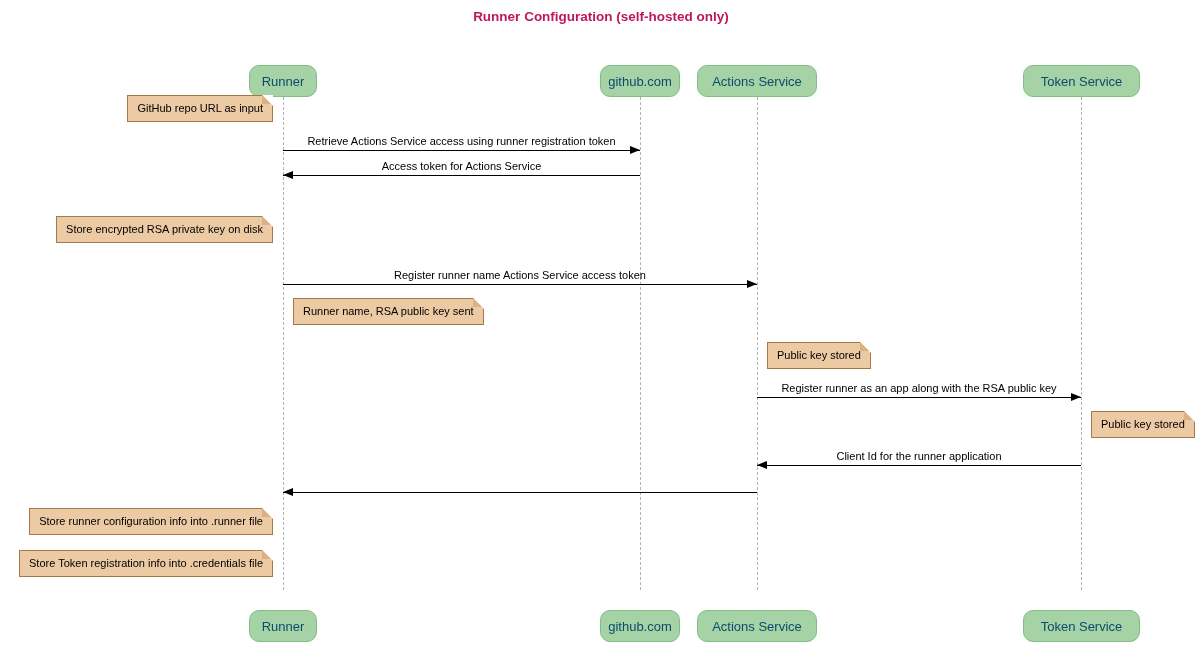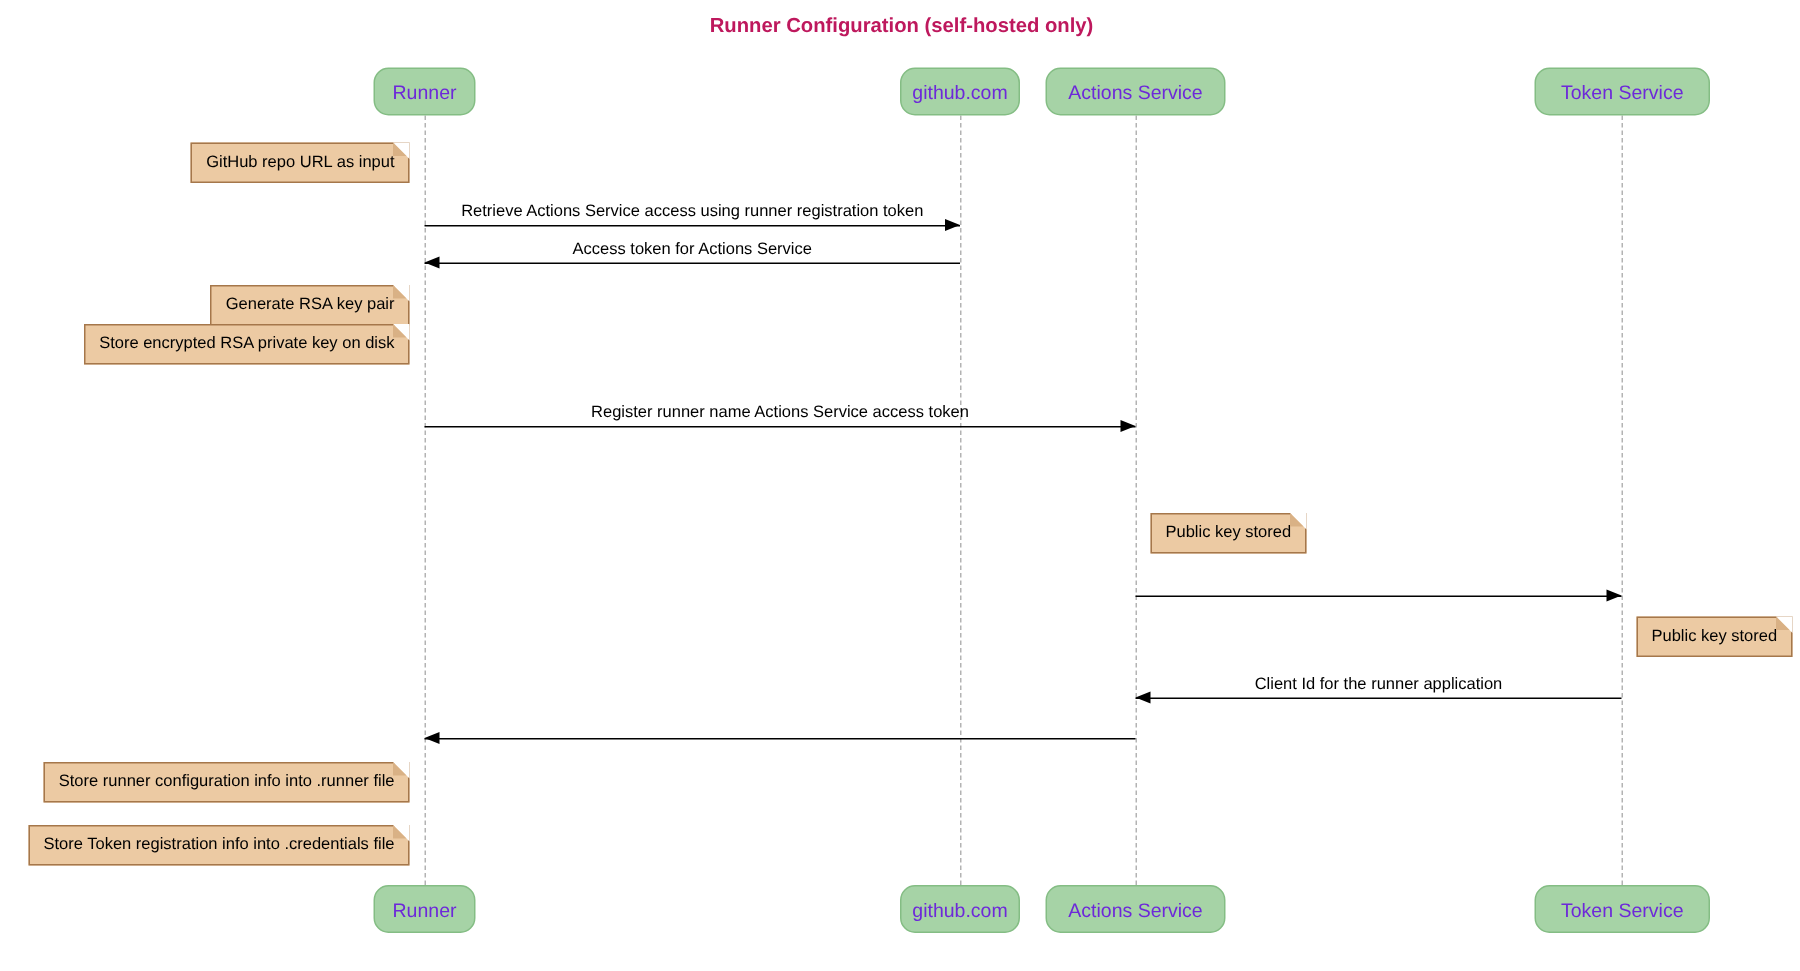--- a/index.html
+++ b/index.html
@@ -24,21 +24,21 @@
   .lifeline{
     position:absolute;top:77px;height:513px;width:0;
     border-left:1px dashed var(--lifeline);
   }
   .participant{
     position:absolute;height:32px;box-sizing:border-box;
     background:var(--participant-fill);
     border:1.5px solid var(--participant-border);
     border-radius:10px;
     display:flex;align-items:center;justify-content:center;
-    font-size:13px;color:#6d28d9;
+    font-size:13px;color:#0c4a6e;margin-top:20px;
   }
   .msg{position:absolute;height:18px;text-decoration:underline;}
   .msg-label{
     position:absolute;bottom:4px;left:0;width:100%;text-align:center;
     font-size:11px;white-space:nowrap;color:#000;
   }
   .msg-line{position:absolute;bottom:0;left:0;right:0;height:0;border-top:1px solid var(--arrow);}
   .msg-line.arrow-right::after{
     content:"";position:absolute;right:0;top:-5px;width:0;height:0;
     border-left:10px solid var(--arrow);
@@ -108,41 +108,42 @@
   </div>
   <div class="msg" style="left:283px;top:158px;width:357px">
     <div class="msg-label">Access token for Actions Service</div>
     <div class="msg-line arrow-left"></div>
   </div>
   <div class="msg" style="left:283px;top:267px;width:474px">
     <div class="msg-label">Register runner name Actions Service access token</div>
     <div class="msg-line arrow-right"></div>
   </div>
   <div class="msg" style="left:757px;top:380px;width:324px">
+    <div class="msg-label">Register runner as an app along with the RSA public key</div>
     <div class="msg-line arrow-right"></div>
   </div>
   <div class="msg" style="left:757px;top:448px;width:324px">
     <div class="msg-label">Client Id for the runner application</div>
     <div class="msg-line arrow-left"></div>
   </div>
   <div class="msg" style="left:283px;top:475px;width:474px">
     <div class="msg-line arrow-left"></div>
   </div>
 
   <div class="note" style="right:927px;top:95px">
     <span class="fold"></span>
     <span>GitHub repo URL as input</span>
   </div>
-  <div class="note" style="right:927px;top:190px">
-    <span class="fold"></span>
-    <span>Generate RSA key pair</span>
-  </div>
   <div class="note" style="right:927px;top:216px">
     <span class="fold"></span>
     <span>Store encrypted RSA private key on disk</span>
+  </div>
+  <div class="note" style="left:293px;top:298px">
+    <span class="fold"></span>
+    <span>Runner name, RSA public key sent</span>
   </div>
   <div class="note" style="left:767px;top:342px">
     <span class="fold"></span>
     <span>Public key stored</span>
   </div>
   <div class="note" style="left:1091px;top:411px">
     <span class="fold"></span>
     <span>Public key stored</span>
   </div>
   <div class="note" style="right:927px;top:508px">

